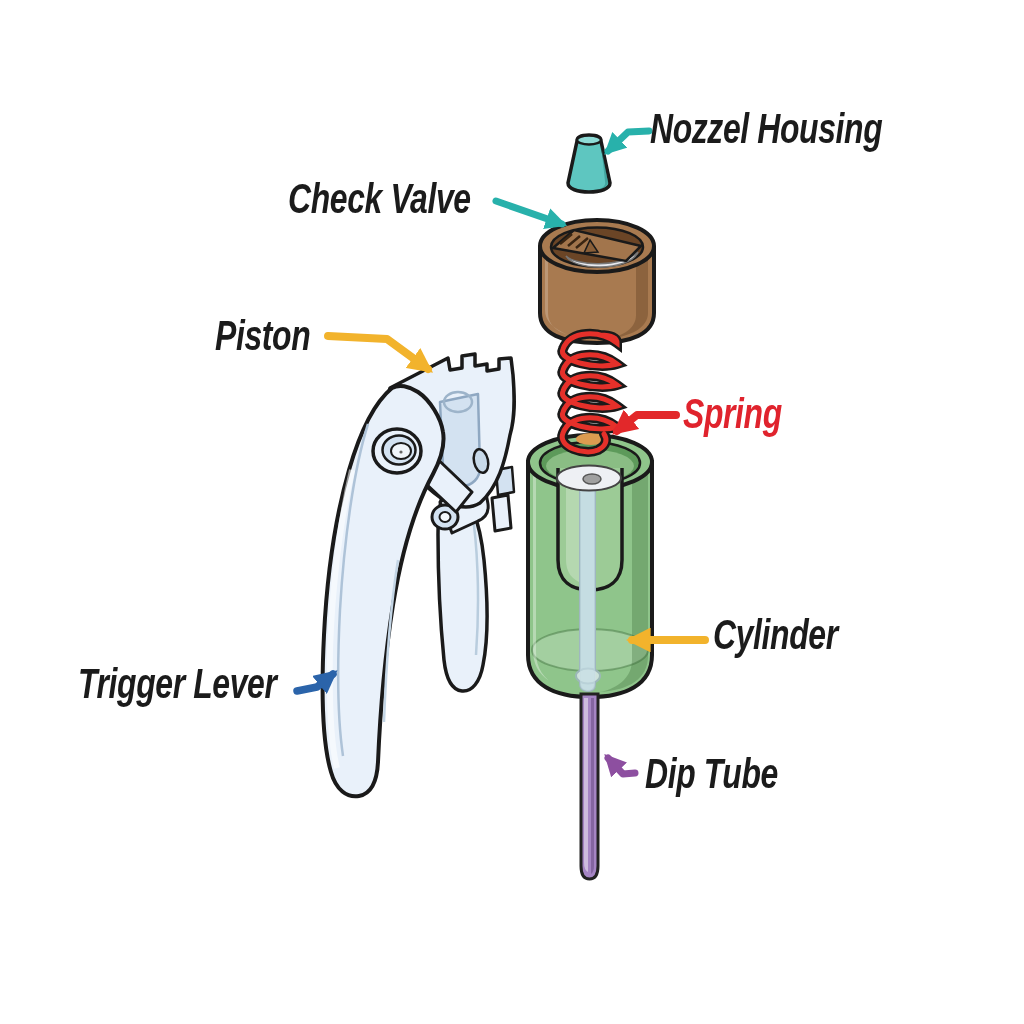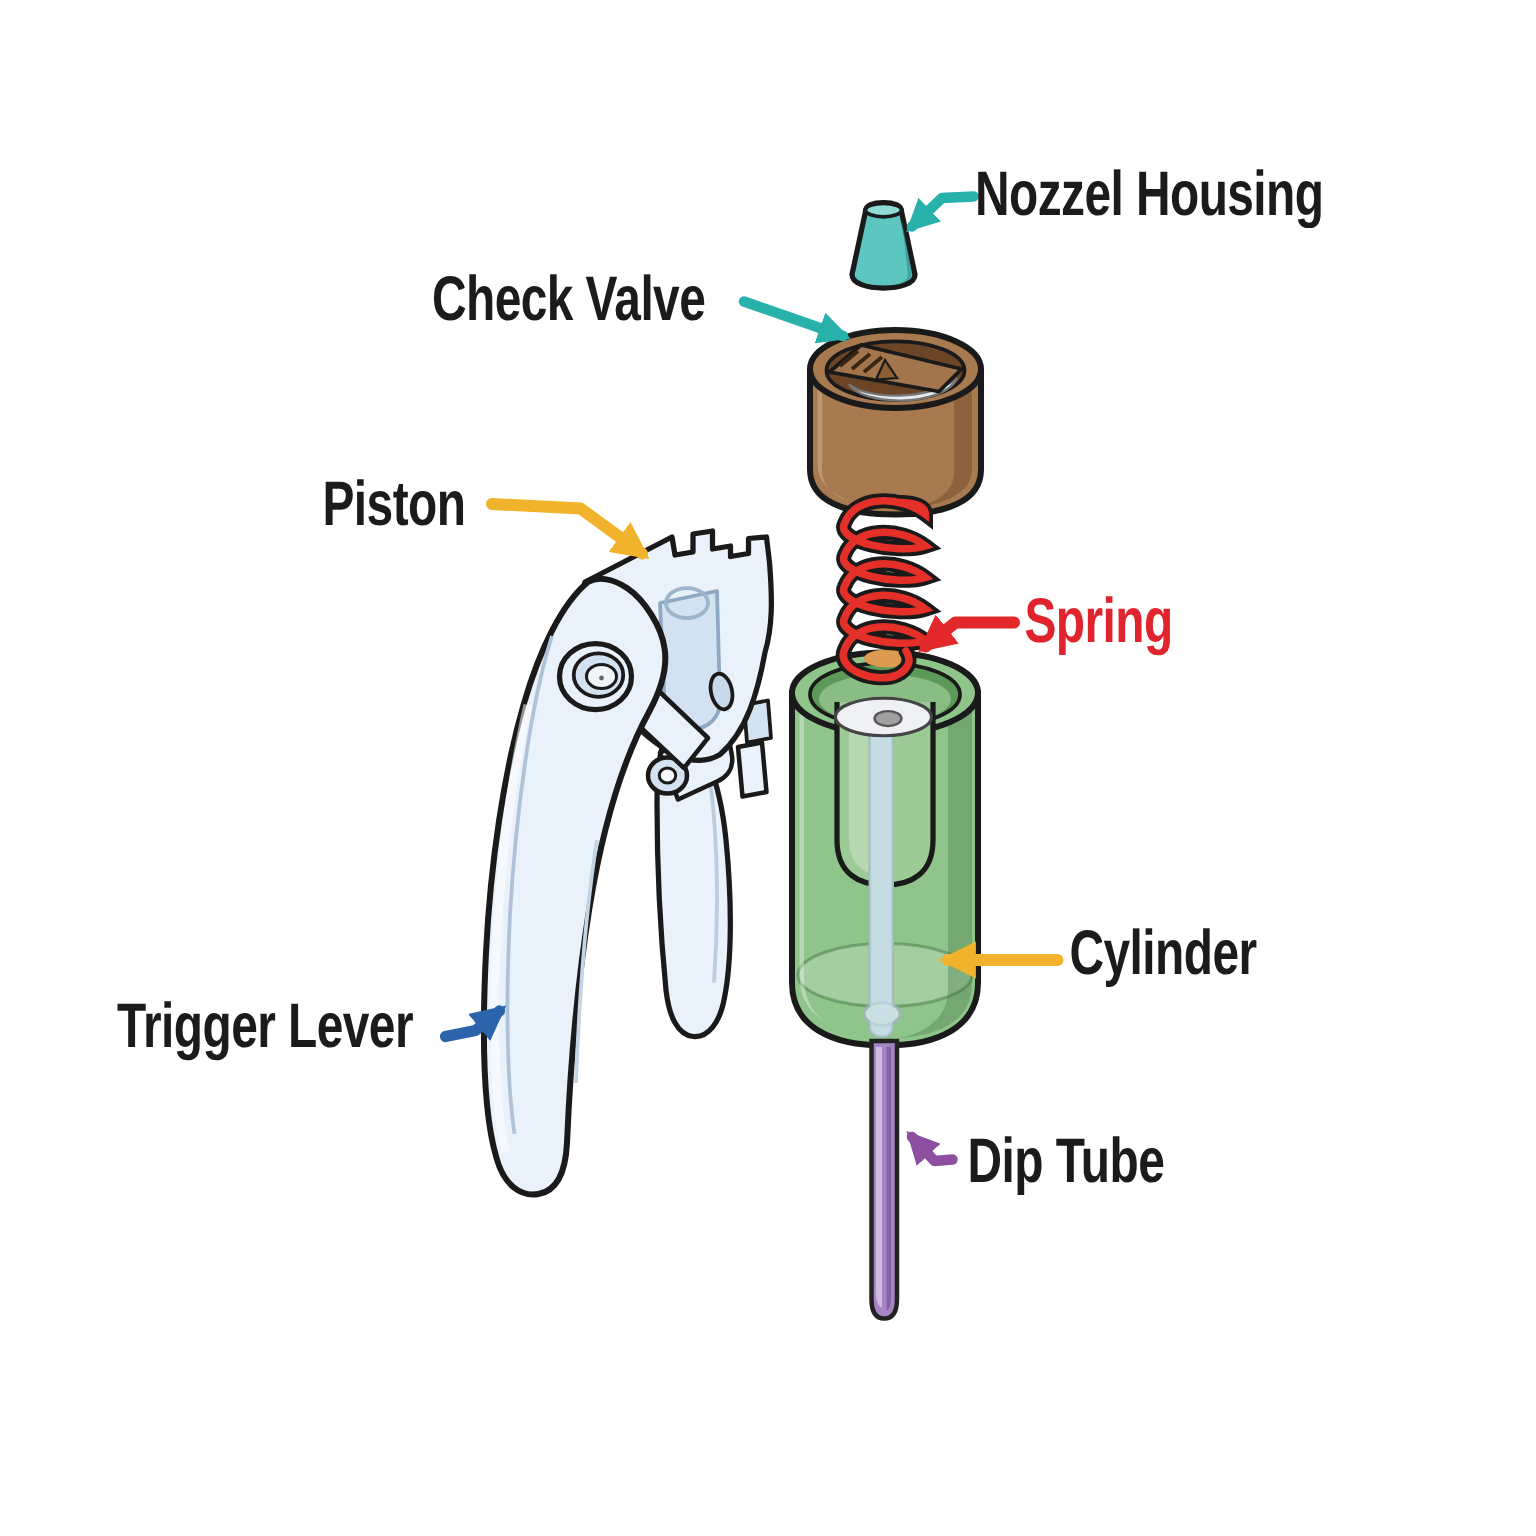--- a/index.html
+++ b/index.html
@@ -1,18 +1,18 @@
 <!DOCTYPE html>
 <html style="--teal-arrow: #28b1ab; --gold-arrow: #f2b32c; --red-arrow: #e2282a; --blue-arrow: #2b64aa; --purple-arrow: #8d4fa0; --nozzle-teal: #5ec6c0; --nozzle-teal-light: #8edbd6; --cup-brown: #a87a50; --cup-brown-dark: #6b4526; --cup-plate: #a2754c; --valve-white: #e8eaef; --spring-red: #e5302a; --green-body: #8fc58b; --green-rim-dark: #5d9a5a; --green-floor: #8abd84; --green-tube: #9ccb96; --disc-white: #eef0f4; --disc-gray: #a0a0a0; --orange-seal: #dc9b50; --tube-blue: #c5dde2; --dip-purple: #a585c4; --lever-blue: #e9f1fa; --lever-blue-mid: #d3e2f1; --outline: #1a1a1a;"><head>
 <meta charset="utf-8">
 <style>
   html,body{margin:0;padding:0;}
   body{width:1024px;height:1024px;position:relative;background:#ffffff;overflow:hidden;
        font-family:"Liberation Sans", sans-serif;}
-  .stage{position:absolute;inset:0;}
+  .stage{position:absolute;inset:0;font-style:italic;}
   svg{position:absolute;left:0;top:0;}
   .label{position:absolute;font-weight:700;font-size:42px;line-height:44px;
          letter-spacing:-0.5px;white-space:nowrap;color:#1b1b1b;
          transform:scaleX(0.76);transform-origin:left top;}
 </style>
 </head>
 <body>
 
 <div class="stage">
 <svg width="1024" height="1024" viewBox="0 0 1024 1024">

